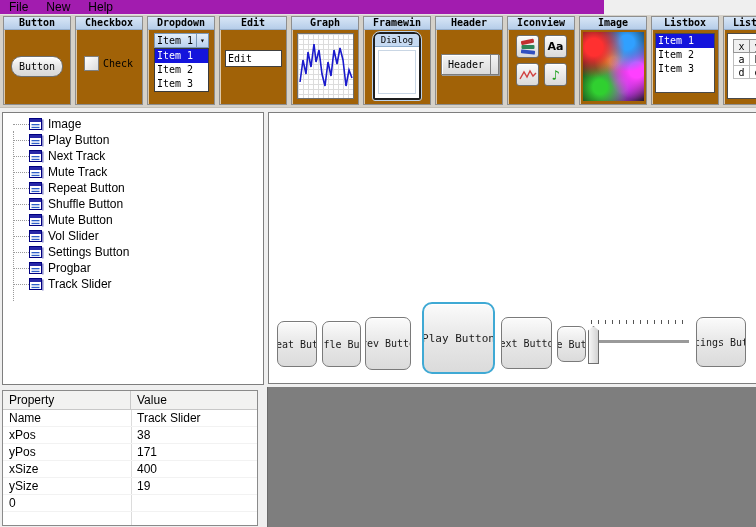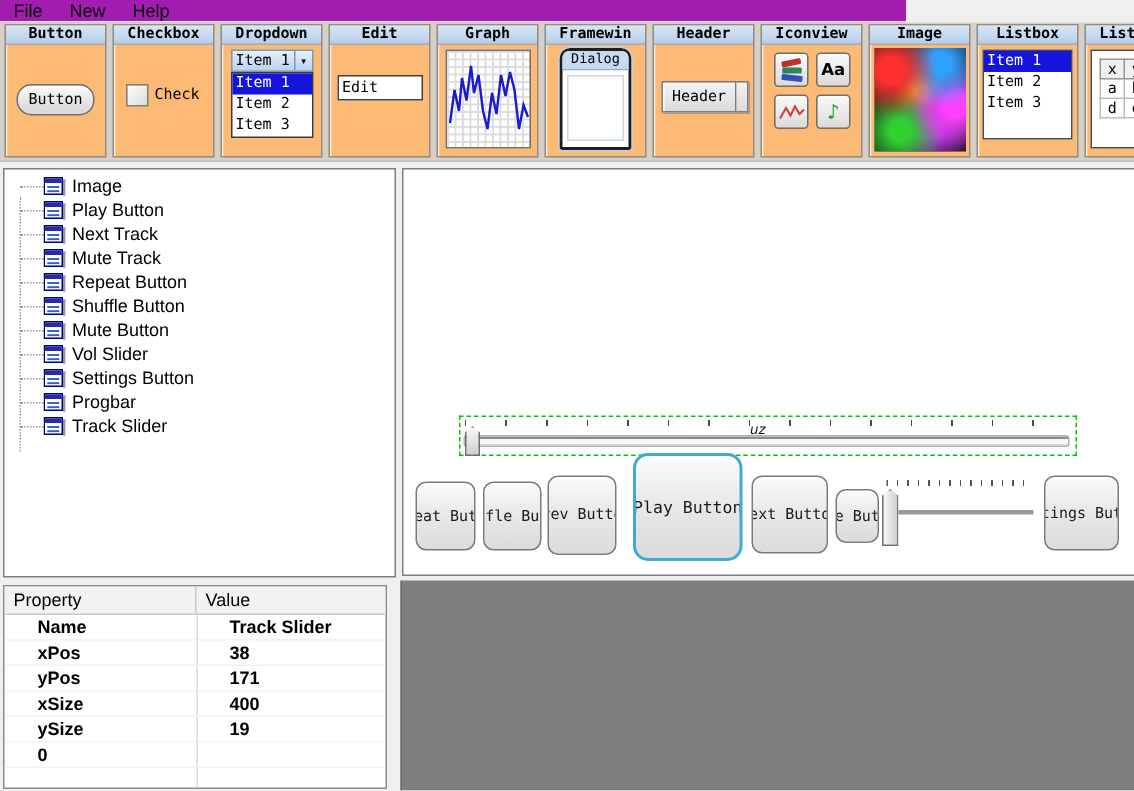--- a/index.html
+++ b/index.html
@@ -17,21 +17,21 @@
   }
   .menu-item { padding:0 9px; height:15px; line-height:15px; cursor:default; }
   
   .toolbar {
     position:absolute; left:0; top:15px; width:756px; height:93px;
     background:#D5D1C9; display:flex; gap:4px; padding:1px 0 0 3px;
     border-bottom:1px solid #C2BFB8;
   }
   .pal-group {
     width:68px; height:89px; flex:0 0 68px;
-    background:#fdba74; border:1px solid #8E8E8E;
+    background:#a16207; border:1px solid #8E8E8E;
     box-shadow:inset 1px 1px 0 rgba(255,255,255,.65);
   }
   .pal-title {
     height:13px; line-height:13px; text-align:center;
     font:700 10px "DejaVu Sans Mono", monospace;
     background:linear-gradient(#D8E6F6,#B6CDE9);
     border-bottom:1px solid #96AECB;
     white-space:nowrap; overflow:hidden;
   }
   .pal-body { position:relative; height:74px; font:10px "DejaVu Sans Mono", monospace; }
@@ -193,21 +193,21 @@
     position:absolute; left:2px; top:390px; width:256px; height:136px;
     background:#fff; border:1px solid #8A8A8A; font-size:12px; overflow:hidden;
   }
   .prop-col-divider { position:absolute; left:128px; top:0; bottom:0; width:0;
     border-left:1px solid #DCDCDC; }
   .prop-head { display:flex; height:19px; background:#F2F2F1;
     border-bottom:1px solid #C8C8C8; position:relative; }
   .prop-head .ph { line-height:18px; padding-left:6px; }
   .prop-head .ph:first-child { width:128px; border-right:1px solid #C8C8C8; }
   .prop-row { display:flex; height:17px; border-bottom:1px solid #F2F2F2; position:relative; }
-  .prop-row .pc { line-height:16px; padding-left:22px;font-weight:bold; }
+  .prop-row .pc { line-height:16px; padding-left:6px; }
   .prop-row .pc:first-child { width:128px; }
 </style>
 </head>
 <body>
 
 <div class="menubar">
   <div class="menu-item">File</div>
   <div class="menu-item">New</div>
   <div class="menu-item">Help</div>
 </div>
@@ -496,26 +496,20 @@
           </svg>
         </span>
       <span>Track Slider</span>
     </div>
   </div>
 </div>
 
 <div class="canvas-panel">
   <div class="canvas">
 
-    <div class="track-sel">
-      <div class="track-ticks"></div>
-      <div class="track-groove"></div>
-      <div class="track-thumb"></div>
-      <div class="prog-text">uz</div>
-    </div>
 
     <div class="cv-btn cv-repeat">Repeat Button</div>
     <div class="cv-btn cv-shuffle">Shuffle Button</div>
     <div class="cv-btn cv-prev">Prev Button</div>
     <div class="cv-btn cv-play">Play Button</div>
     <div class="cv-btn cv-next">Next Button</div>
     <div class="cv-btn cv-mute">Mute Button</div>
 
     <div class="vol-ticks"></div>
     <div class="vol-track"></div>

